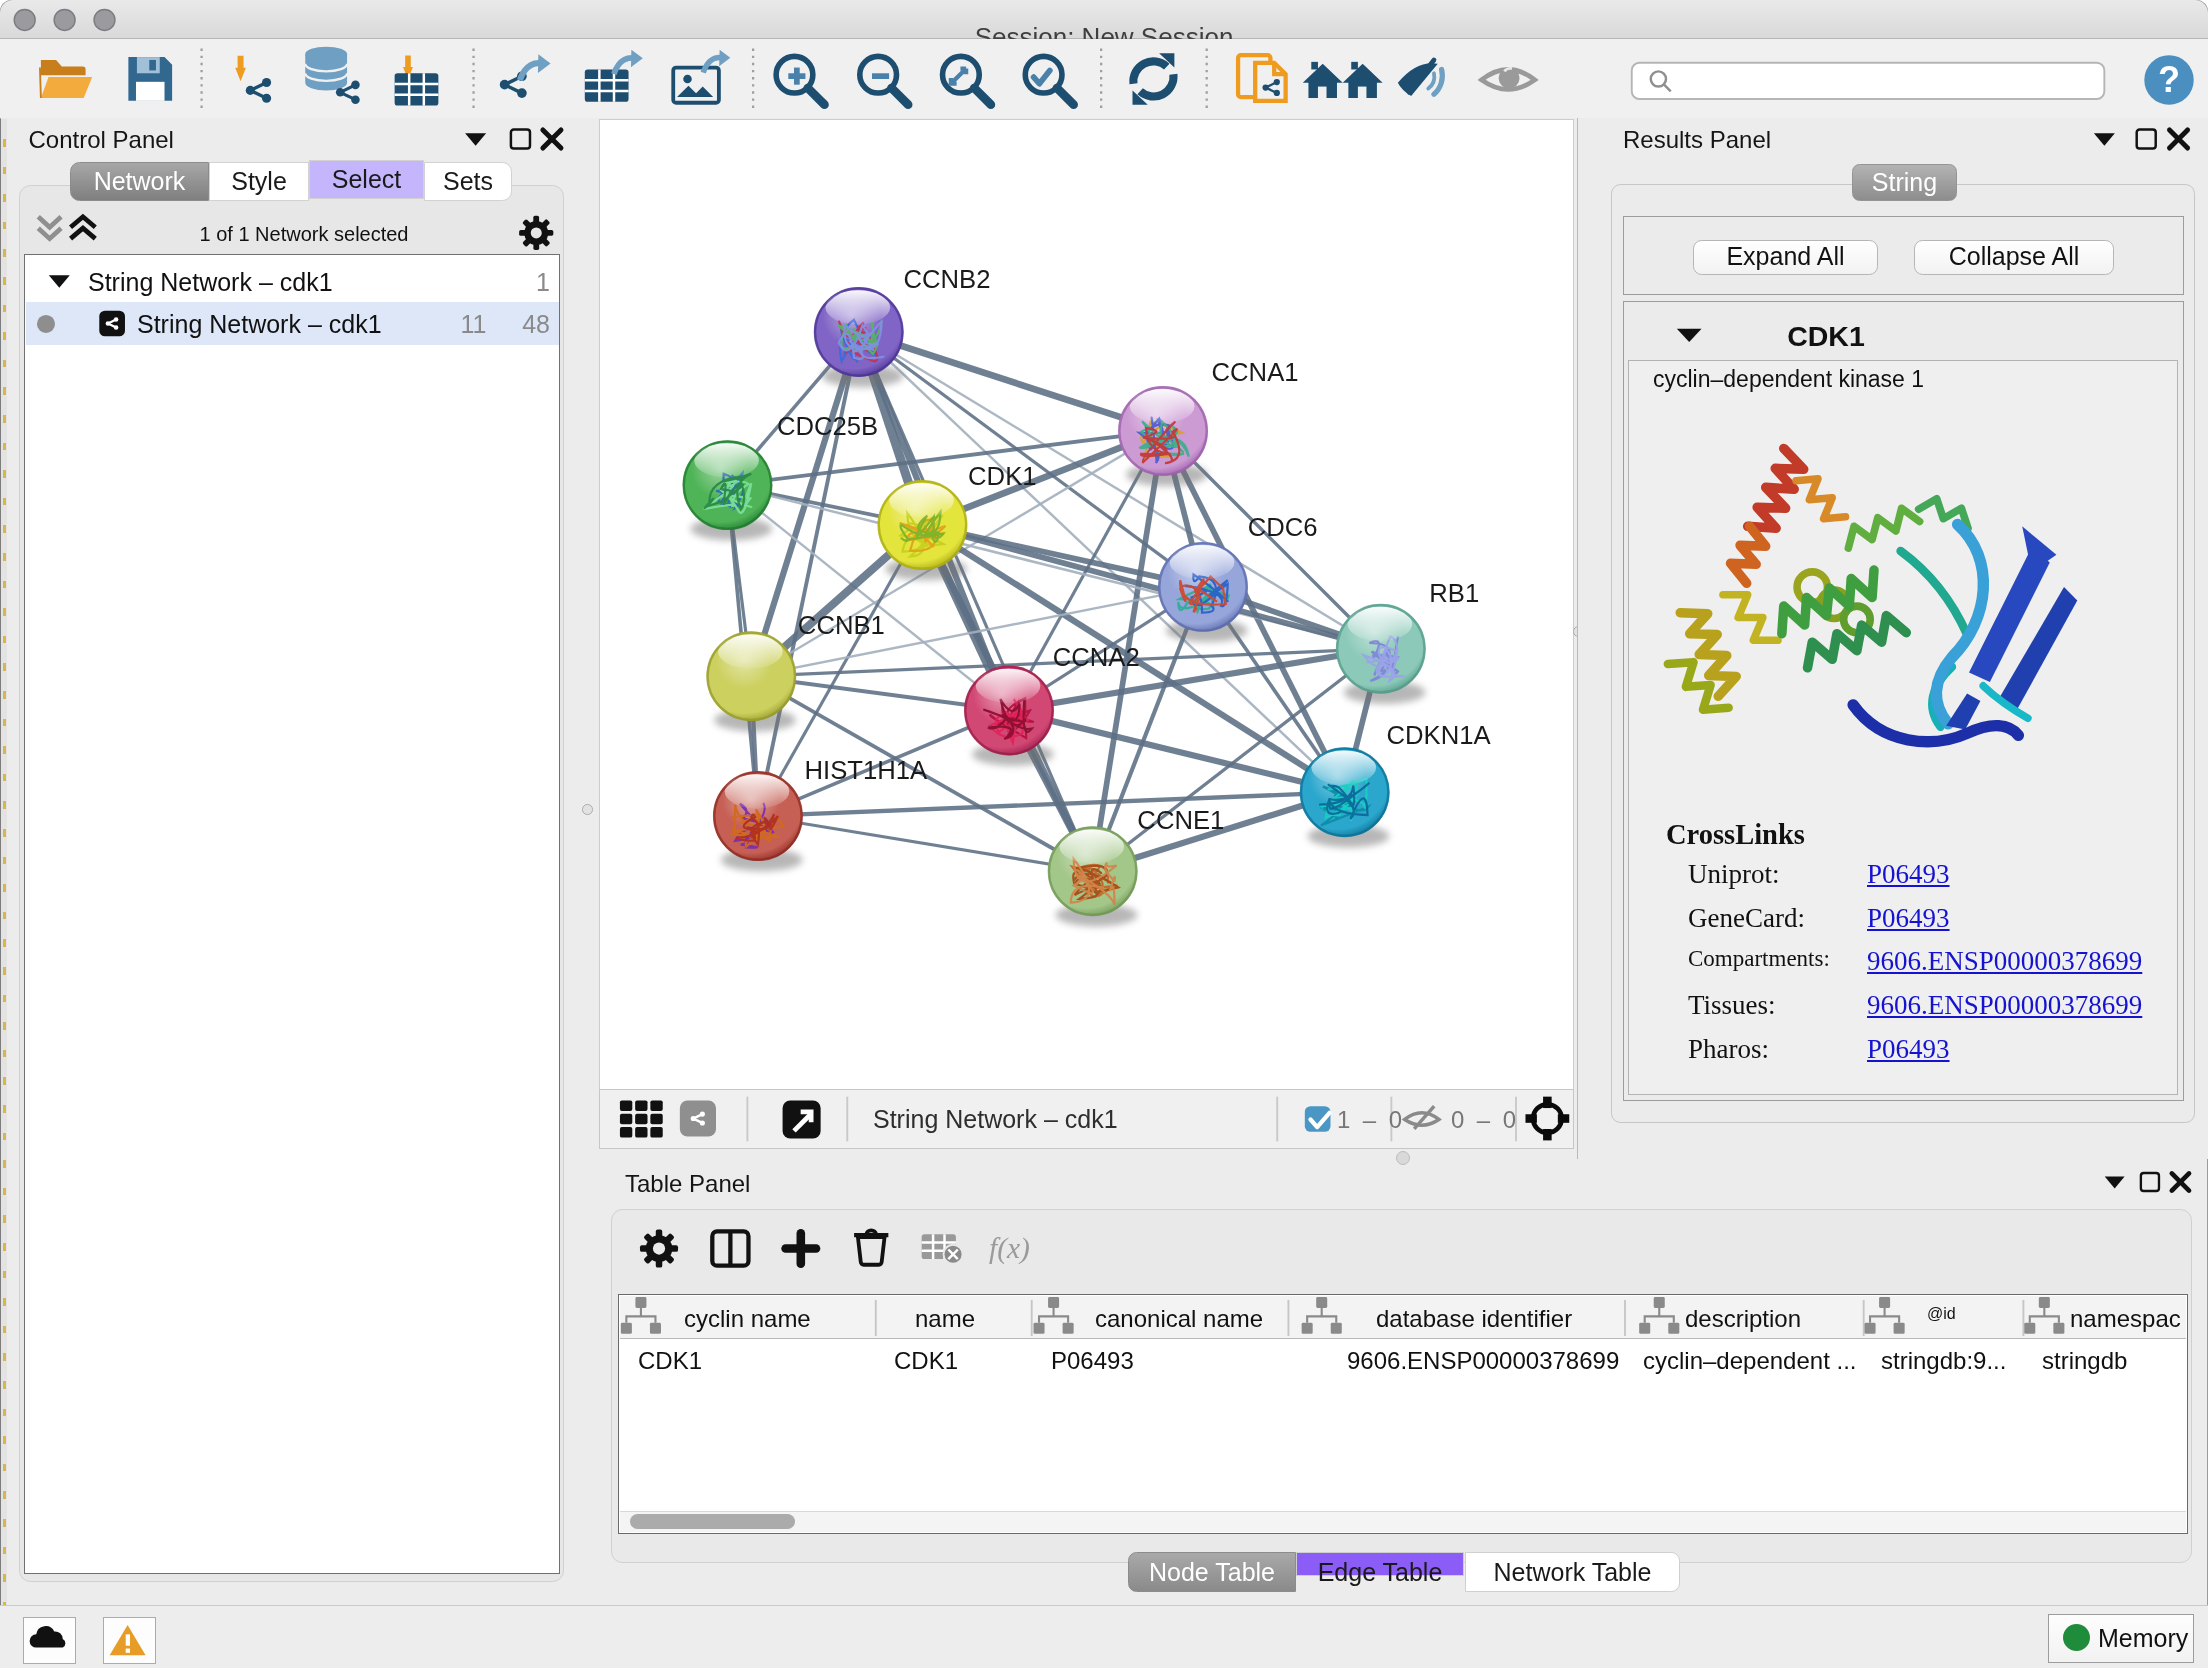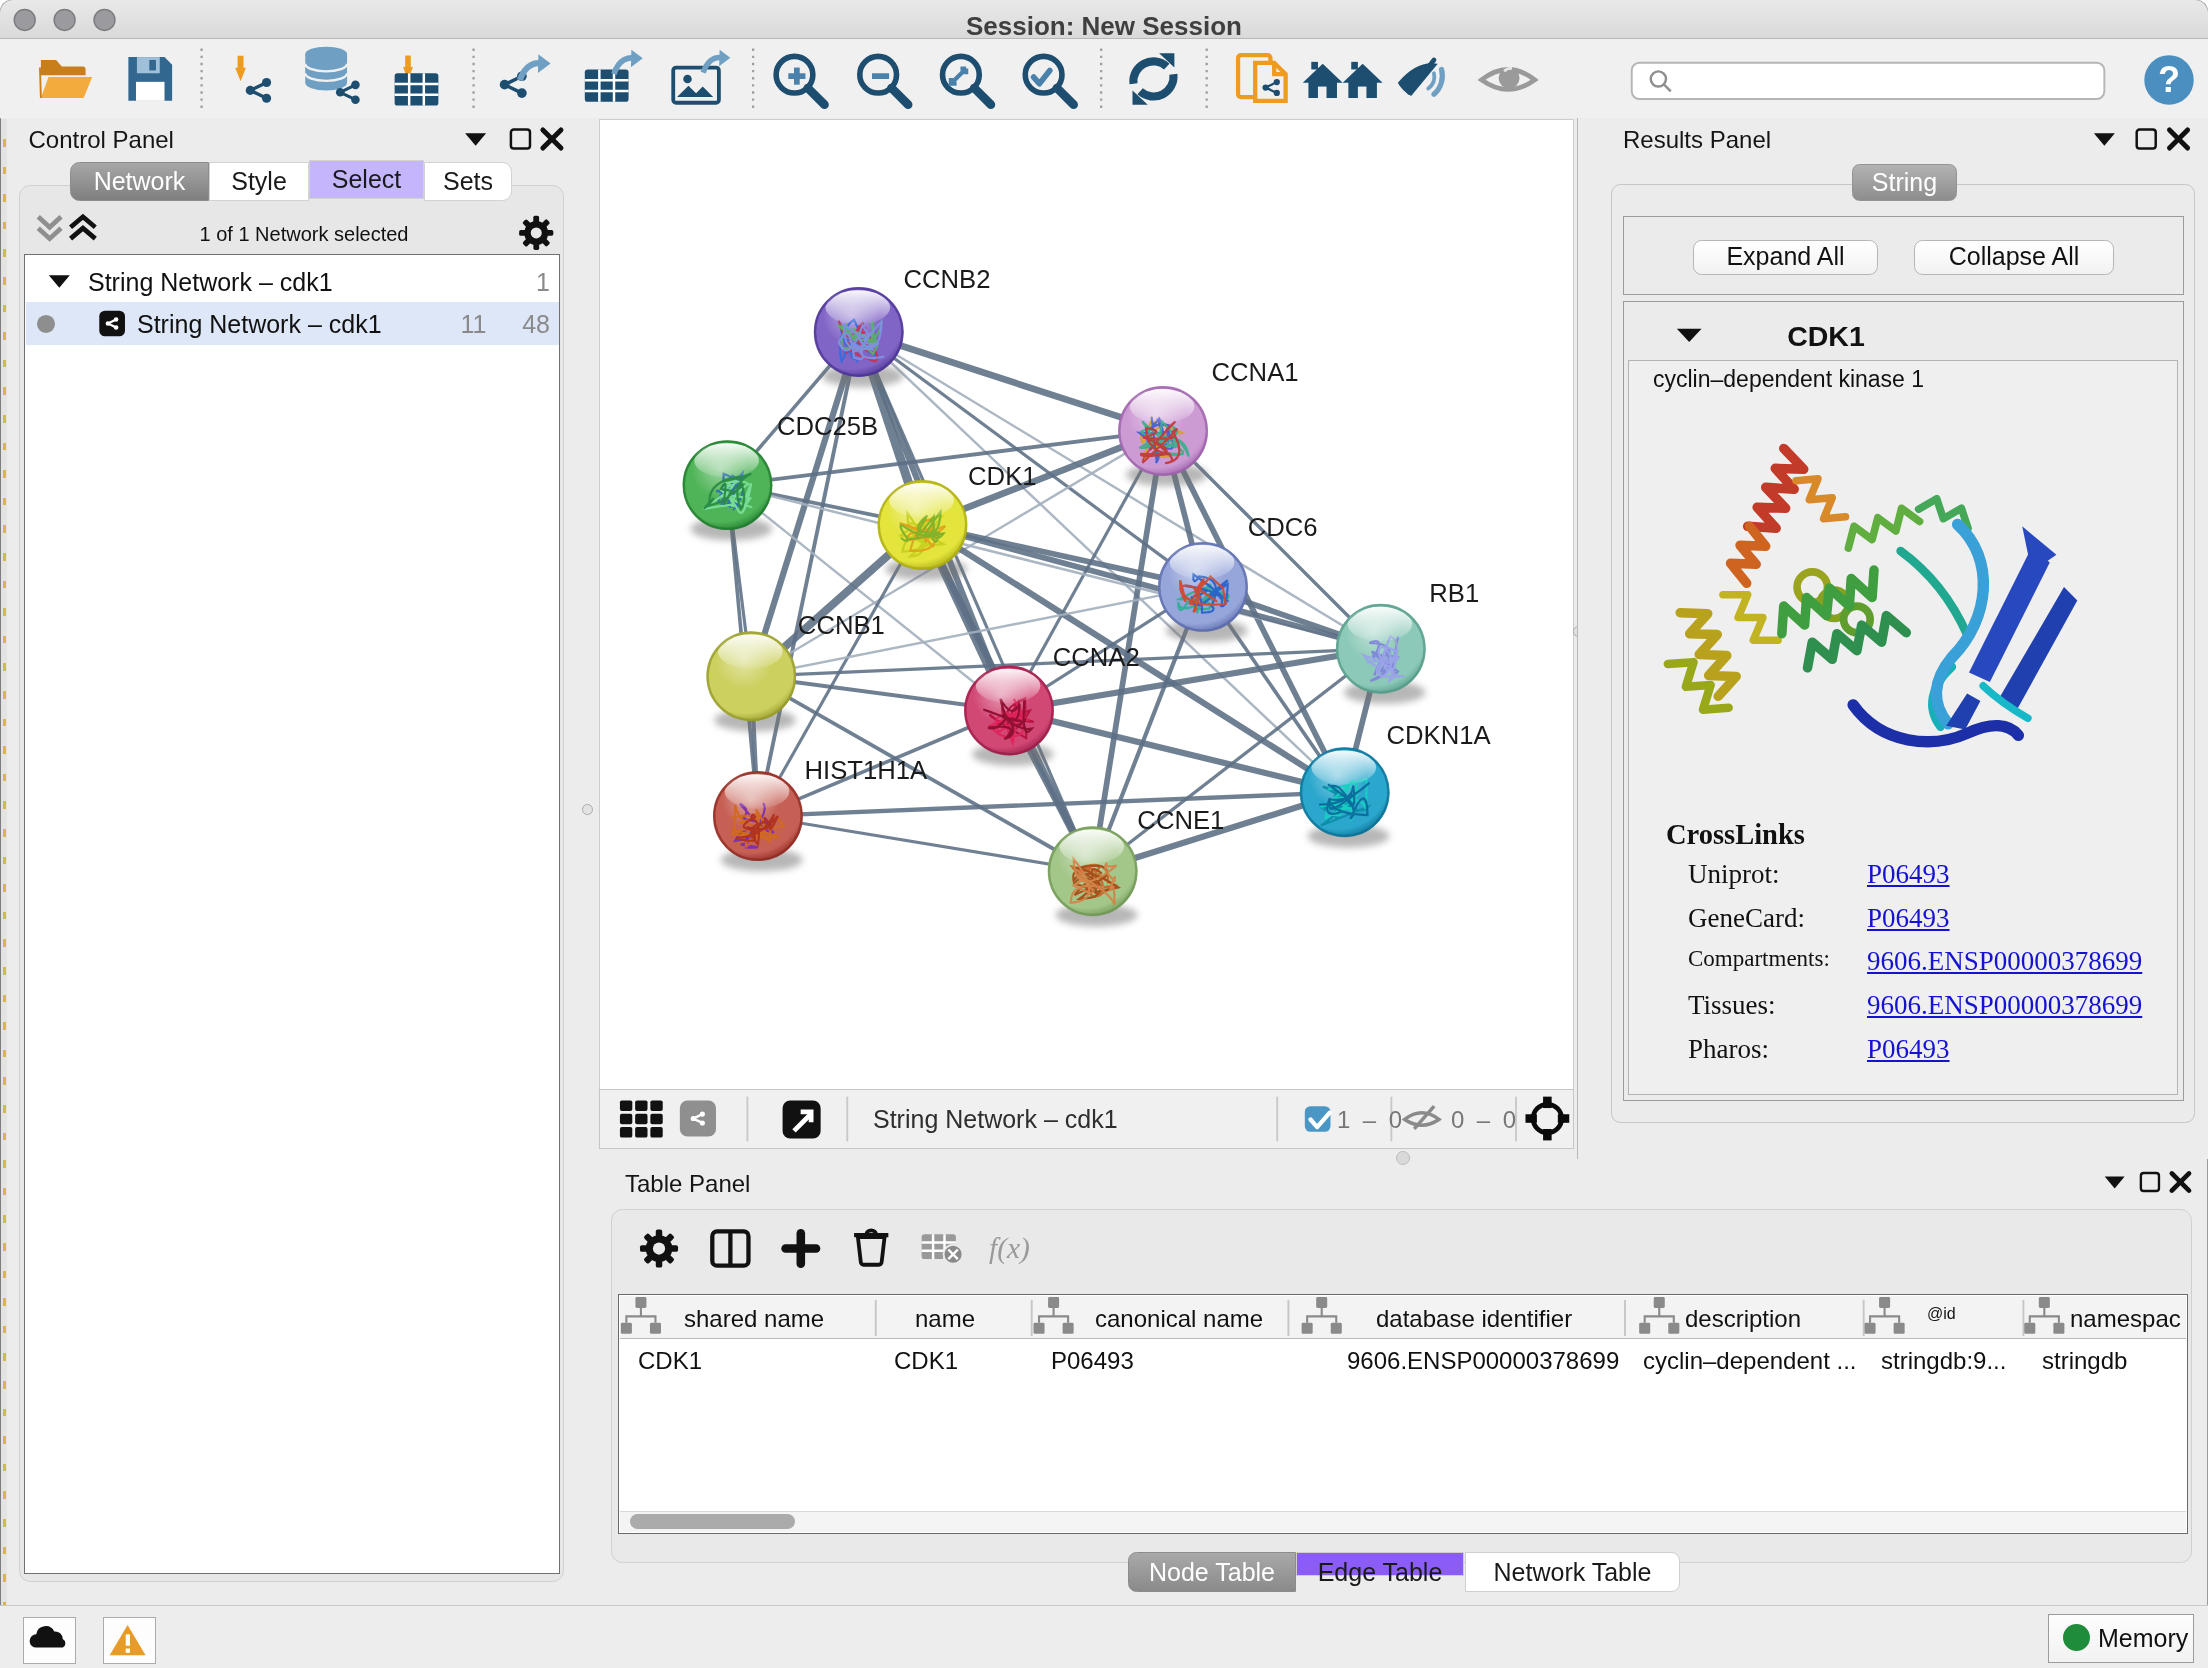--- a/index.html
+++ b/index.html
@@ -10,21 +10,21 @@
 svg{display:block}
 </style></head><body>
 <div id="win">
 
 <div class="ab" style="left:0;top:0;width:2208px;height:39px;background:linear-gradient(#e9e9e9,#d9d9d9);border-bottom:1px solid #b7b7b7;border-radius:13.3px 13.3px 0 0"></div>
 <svg class="ab" style="left:0;top:0" width="133" height="39" viewBox="0 0 140 41">
  <circle cx="26" cy="21" r="11" fill="#9b9b9f" stroke="#7b7b80" stroke-width="1.5"></circle>
  <circle cx="68" cy="21" r="11" fill="#9b9b9f" stroke="#7b7b80" stroke-width="1.5"></circle>
  <circle cx="110" cy="21" r="11" fill="#9b9b9f" stroke="#7b7b80" stroke-width="1.5"></circle>
 </svg>
-<div class="ab" style="left:0;top:11px;width:2208px;text-align:center;font-size:26px;font-weight:700;color:#3f3f3f">Session: New Session</div>
+<div class="ab" style="left:0;top:22px;width:2208px;text-align:center;font-size:26px;font-weight:400;color:#3f3f3f">Session: New Session</div>
 <div class="ab" style="left:0;top:39px;width:2208px;height:79px;background:#f0f0f0"></div>
     <svg class="ab" style="left:0;top:39px" width="2208" height="79" fill="none" viewBox="0 0 2322 83">
       <line x1="212" y1="10" x2="212" y2="73" stroke="#9f9f9f" stroke-width="2.4" stroke-dasharray="2.5,5"></line>
       <line x1="498" y1="10" x2="498" y2="73" stroke="#9f9f9f" stroke-width="2.4" stroke-dasharray="2.5,5"></line>
       <line x1="792" y1="10" x2="792" y2="73" stroke="#9f9f9f" stroke-width="2.4" stroke-dasharray="2.5,5"></line>
       <line x1="1158" y1="10" x2="1158" y2="73" stroke="#9f9f9f" stroke-width="2.4" stroke-dasharray="2.5,5"></line>
       <line x1="1269" y1="10" x2="1269" y2="73" stroke="#9f9f9f" stroke-width="2.4" stroke-dasharray="2.5,5"></line>
       <g transform="translate(69,42)">
  <path d="M-26,-20 h16 l6,7 h22 a3,3 0 0 1 3,3 v6 h-47 Z" fill="#c87f1b"></path>
  <path d="M-26,20 l8,-22 h46 l-9,22 Z" fill="#f3ab3e"></path>
@@ -622,21 +622,21 @@
       </g>
       <g fill="#8a8a8a" stroke="none">
         <rect x="1492.2" y="0.9" width="11.6" height="11.6" rx="1.5"></rect>
         <rect x="1476.9" y="28.1" width="11.6" height="11.6" rx="1.5"></rect>
         <rect x="1507.5" y="28.1" width="11.6" height="11.6" rx="1.5"></rect>
       </g>
       <g stroke="#8a8a8a" stroke-width="2.2" fill="none">
         <path d="M1498.0,12.5 V21.3 M1482.7,28.1 V21.3 H1513.3 V28.1"></path>
       </g>
     </svg>
-    <div class="ab" style="left:684px;top:1305px;font-size:24px;color:#111">shared name</div>
+    <div class="ab" style="left:684px;top:1305px;font-size:24px;color:#111">cyclin name</div>
     <div class="ab" style="left:915px;top:1305px;font-size:24px;color:#111">name</div>
     <div class="ab" style="left:1095px;top:1305px;font-size:24px;color:#111">canonical name</div>
     <div class="ab" style="left:1376px;top:1305px;font-size:24px;color:#111">database identifier</div>
     <div class="ab" style="left:1685px;top:1305px;font-size:24px;color:#111">description</div>
     <div class="ab" style="left:1927px;top:1305px;font-size:16px;color:#111">@id</div>
     <div class="ab" style="left:2070px;top:1305px;font-size:24px;color:#111">namespac</div>
     <div class="ab" style="left:638px;top:1347px;font-size:24px;color:#111">CDK1</div>
     <div class="ab" style="left:894px;top:1347px;font-size:24px;color:#111">CDK1</div>
     <div class="ab" style="left:1051px;top:1347px;font-size:24px;color:#111">P06493</div>
     <div class="ab" style="left:1347px;top:1347px;font-size:24px;color:#111">9606.ENSP00000378699</div>

